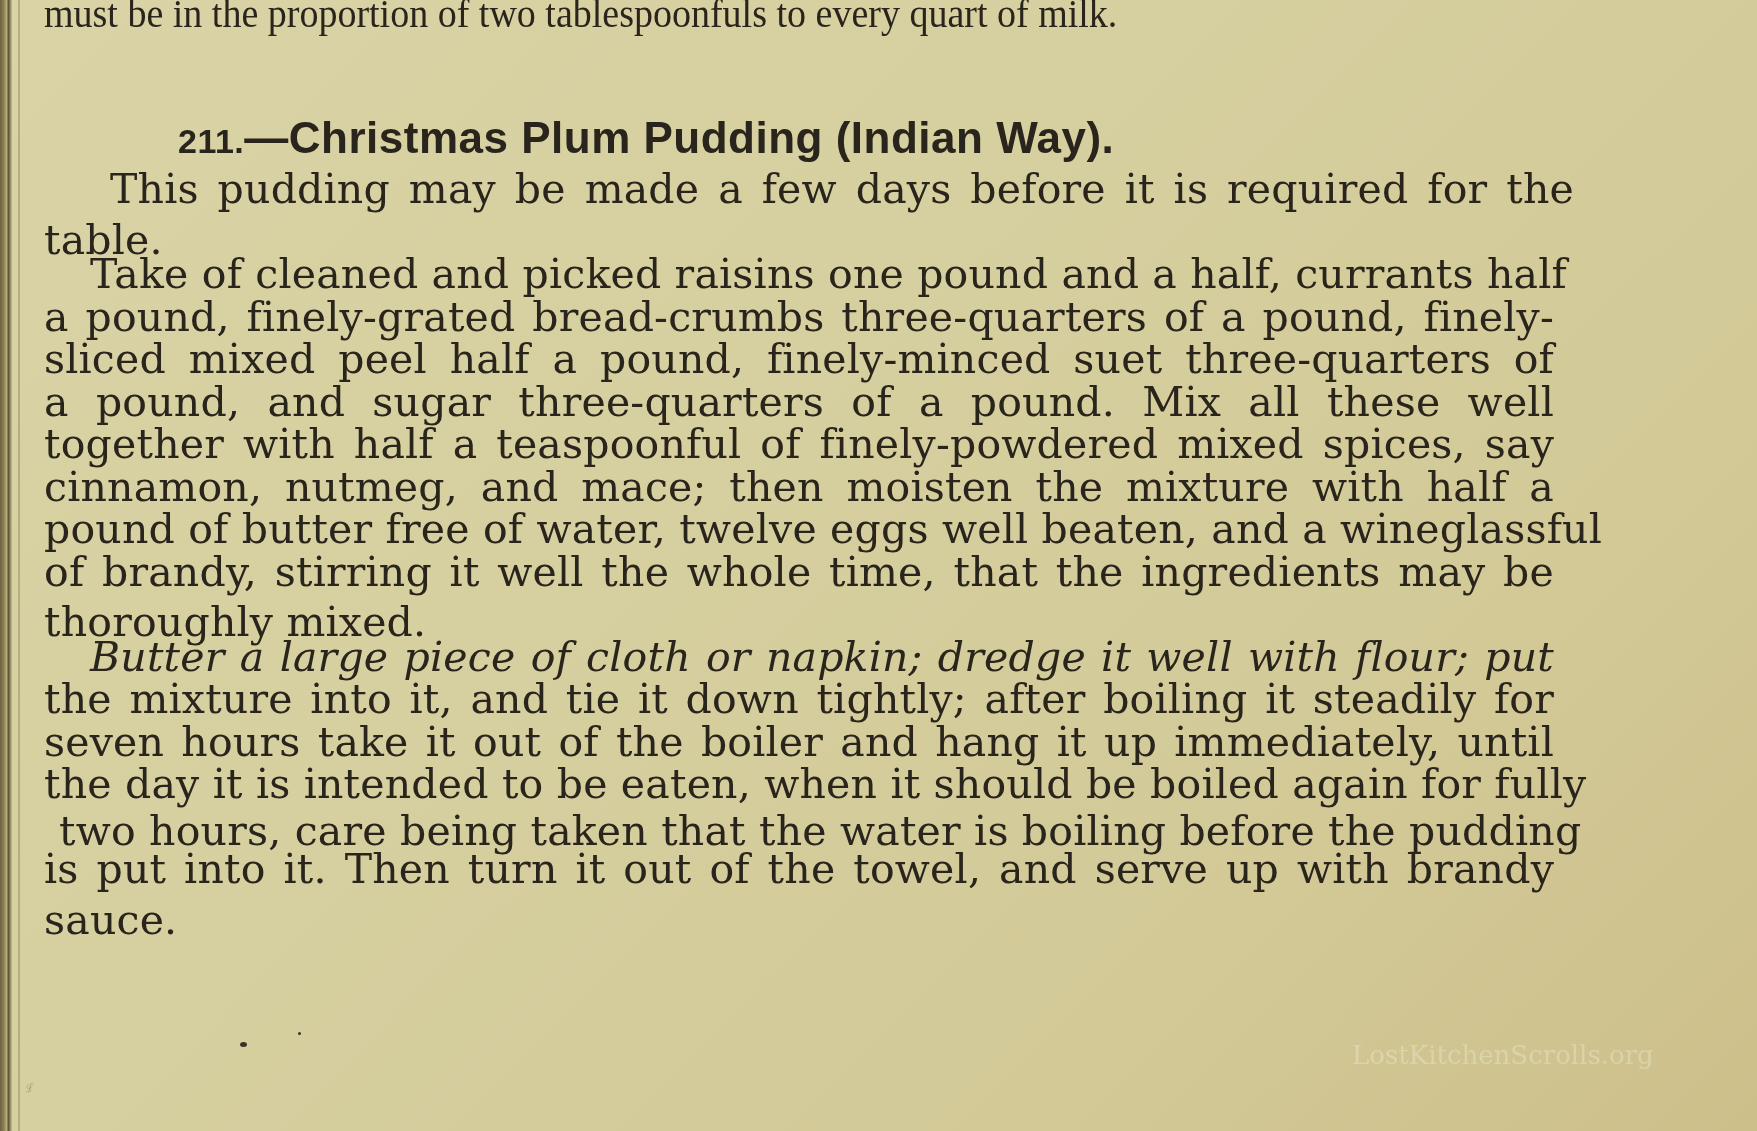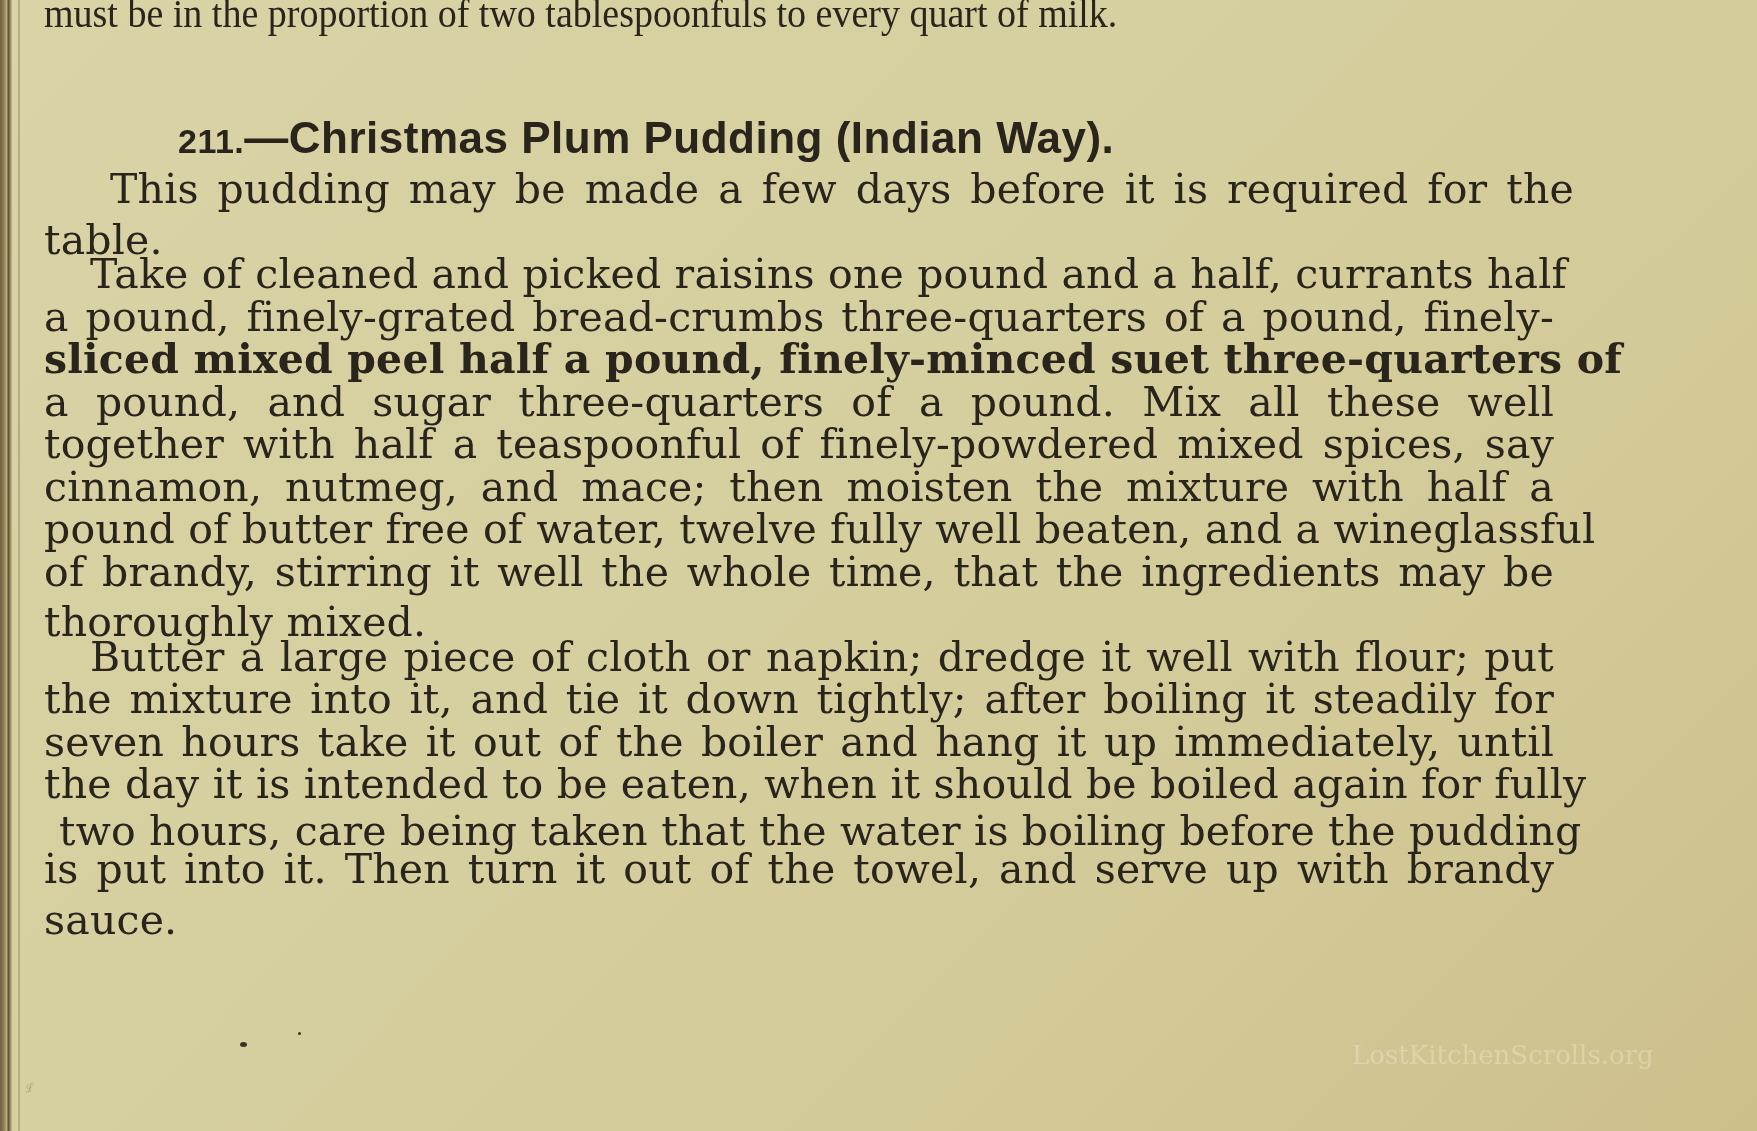--- a/index.html
+++ b/index.html
@@ -103,31 +103,31 @@
 </div>
 
 <div>
   <div class="line indent" style="top:166px;margin-left:20px;">This pudding may be made a few days before it is required for the</div>
   <div class="line last" style="top:209px;">table.</div>
 </div>
 
 <div>
   <div class="line indent" style="top:251px;">Take of cleaned and picked raisins one pound and a half, currants half</div>
   <div class="line" style="top:294px;">a pound, finely-grated bread-crumbs three-quarters of a pound, finely-</div>
-  <div class="line" style="top:336px;font-weight:bold;">sliced mixed peel half a pound, finely-minced suet three-quarters of</div>
+  <div class="line" style="top:336px;">sliced mixed peel half a pound, finely-minced suet three-quarters of</div>
   <div class="line" style="top:379px;">a pound, and sugar three-quarters of a pound.  Mix all these well</div>
   <div class="line" style="top:421px;">together with half a teaspoonful of finely-powdered mixed spices, say</div>
   <div class="line" style="top:464px;">cinnamon, nutmeg, and mace; then moisten the mixture with half a</div>
-  <div class="line" style="top:506px;">pound of butter free of water, twelve fully well beaten, and a wineglassful</div>
+  <div class="line" style="top:506px;">pound of butter free of water, twelve eggs well beaten, and a wineglassful</div>
   <div class="line" style="top:549px;">of brandy, stirring it well the whole time, that the ingredients may be</div>
   <div class="line last" style="top:591px;">thoroughly mixed.</div>
 </div>
 
 <div>
-  <div class="line indent" style="top:634px;">Butter a large piece of cloth or napkin; dredge it well with flour; put</div>
+  <div class="line indent" style="top:634px;font-style:italic;">Butter a large piece of cloth or napkin; dredge it well with flour; put</div>
   <div class="line" style="top:676px;">the mixture into it, and tie it down tightly;  after boiling it steadily for</div>
   <div class="line" style="top:719px;">seven hours take it out of the boiler and hang it up immediately, until</div>
   <div class="line" style="top:761px;">the day it is intended to be eaten, when it should be boiled again for fully</div>
   <div class="line" style="top:808px;margin-left:15px;">two hours, care being taken that the water is boiling before the pudding</div>
   <div class="line" style="top:846px;">is put into it.  Then turn it out of the towel, and serve up with brandy</div>
   <div class="line last" style="top:889px;font-weight:normal;">sauce.</div>
 </div>
 
 <div class="speck" style="left:240px;top:1042px;width:7px;height:5px;"></div>
 <div class="speck" style="left:298px;top:1032px;width:3px;height:3px;"></div>

